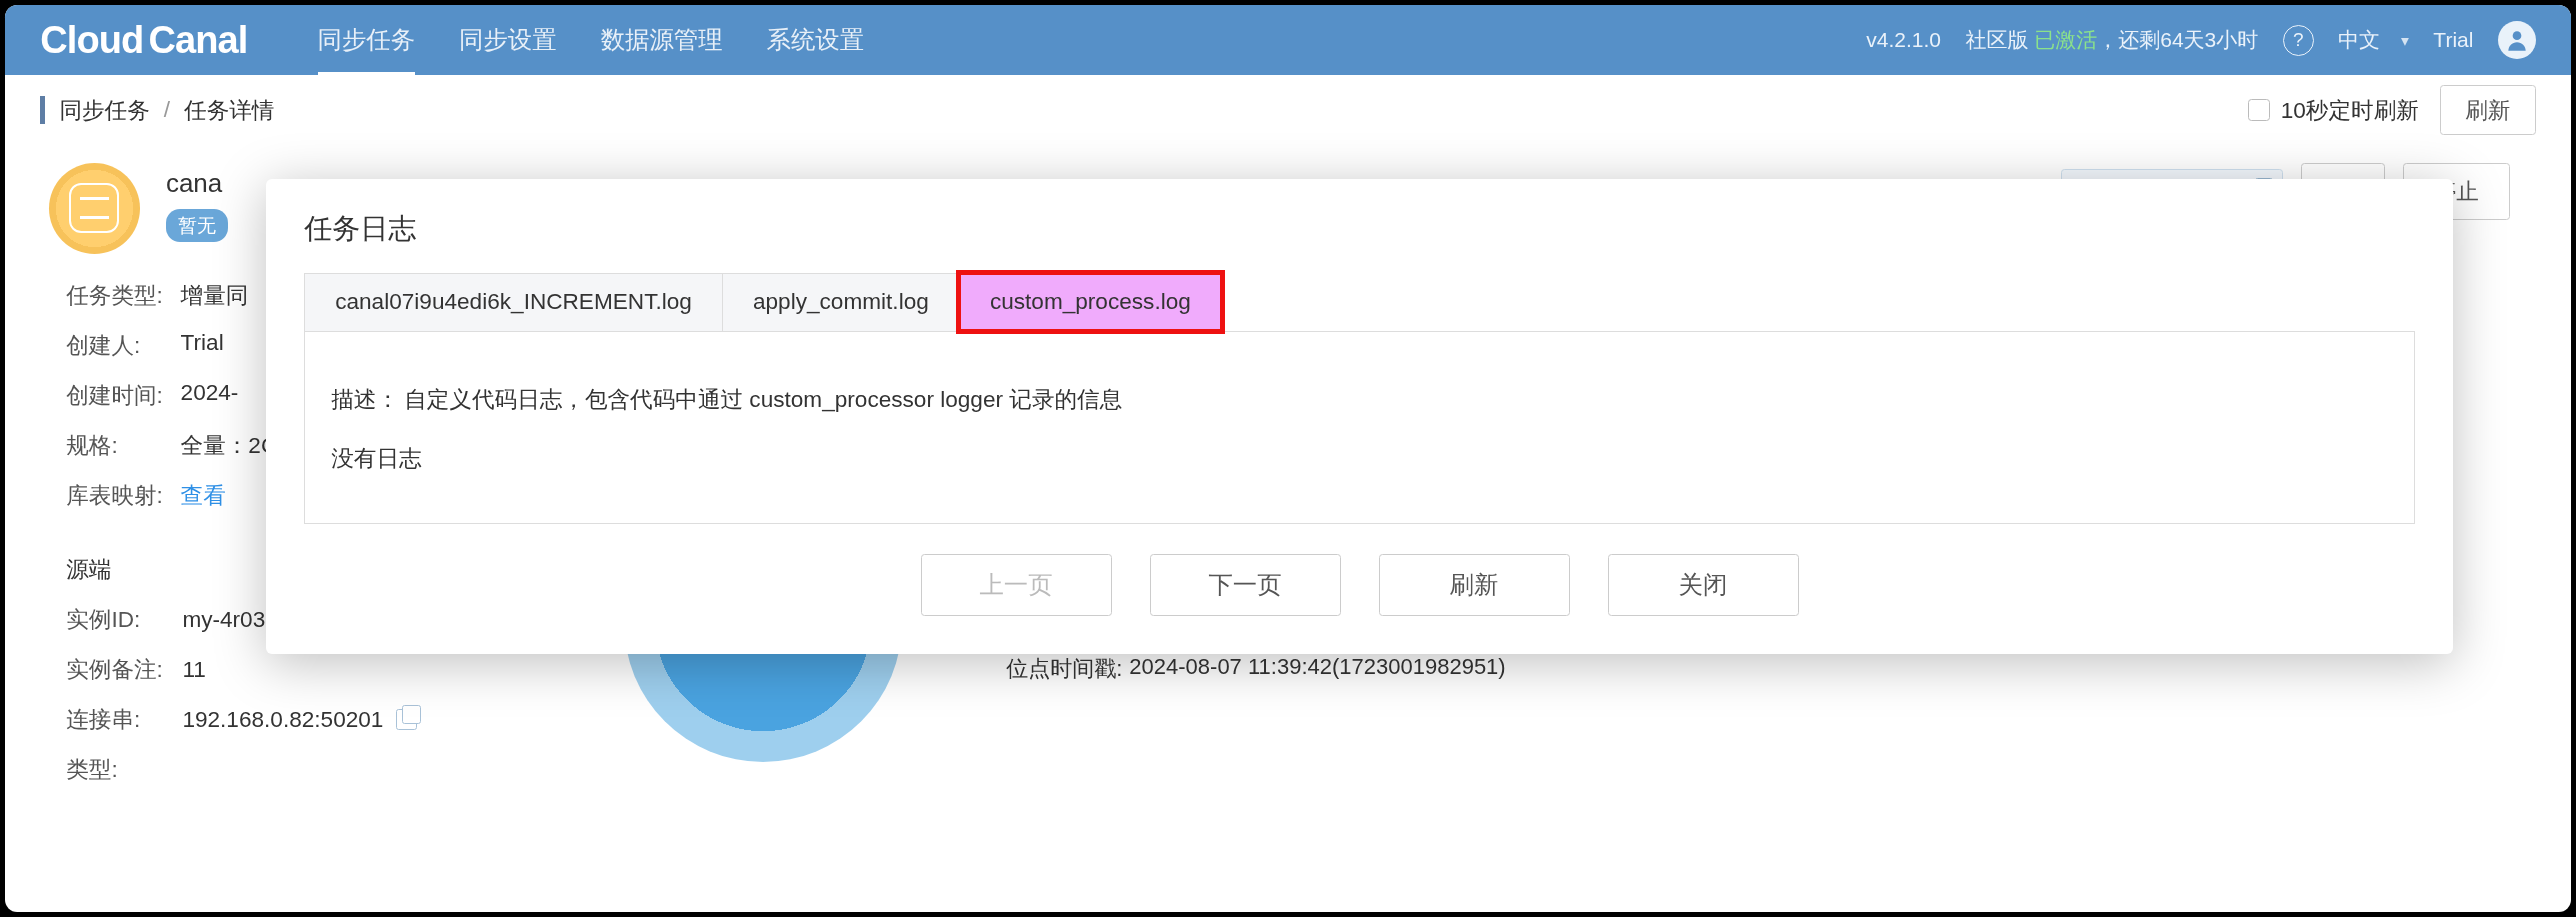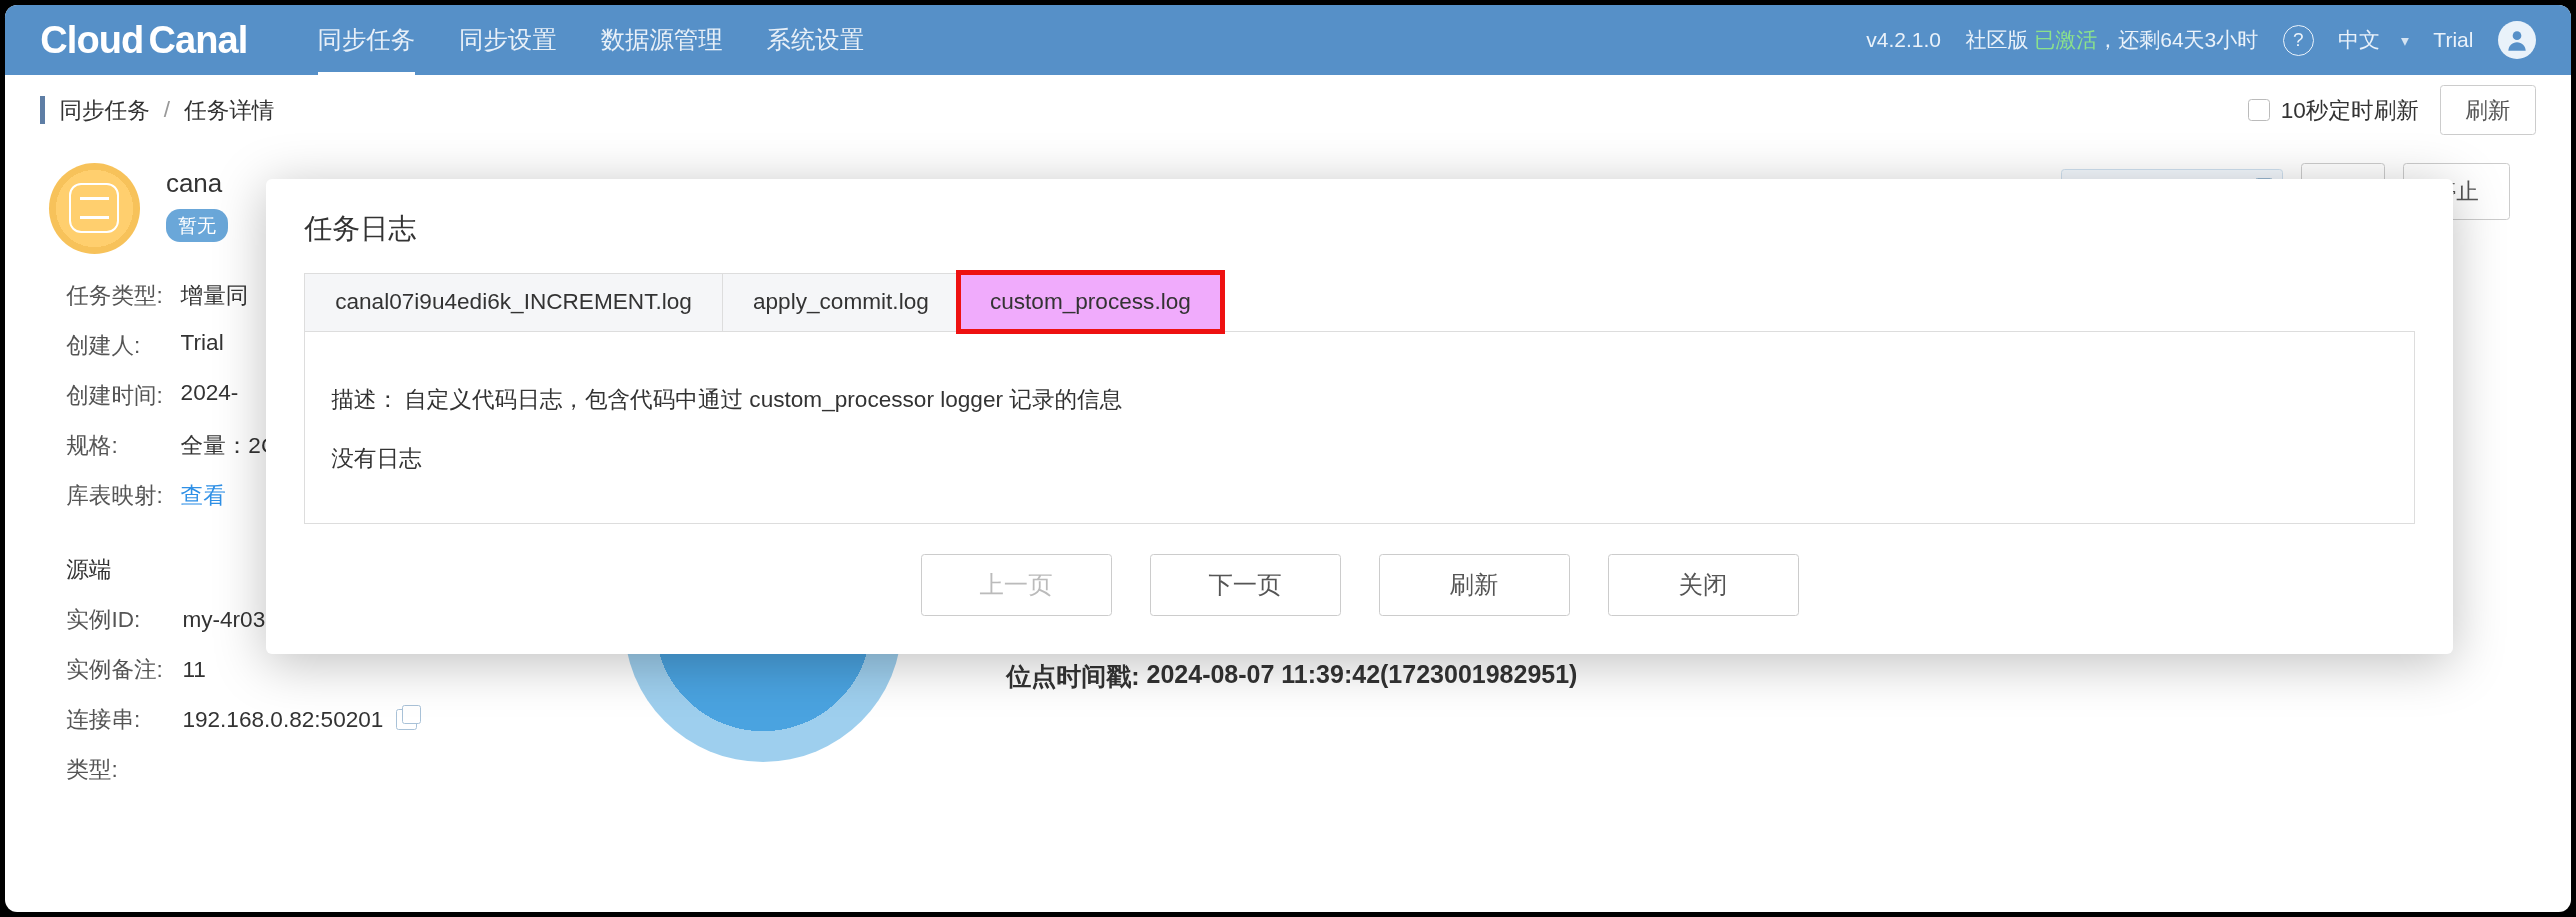--- a/index.html
+++ b/index.html
@@ -172,21 +172,21 @@
 
   .center-col { display: flex; align-items: flex-start; justify-content: center; flex: 0 0 313px; }
   .status-circle {
     width: 278px; height: 278px; border-radius: 50%;
     background: radial-gradient(circle at 50% 50%, #4aa3e0 0 55%, #9ecfee 55% 78%, rgba(158,207,238,0) 78%);
     display: flex; align-items: center; justify-content: center;
     color: #fff; font-size: 49px; letter-spacing: 5.2px;
     margin-top: -70px;
   }
 
-  .right-col { display: flex; flex-direction: column; gap: 22px; font-size: 25px; color: #333; font-weight: bold; }
+  .right-col { display: flex; flex-direction: column; gap: 22px; font-size: 22px; color: #333; }
   .right-col .kv { display: flex; gap: 7px; }
 
   
   .modal-wrap {
     position: absolute; inset: 0;
   }
   .modal {
     position: absolute;
     top: 174px; left: 261px; right: 118px;
     background: #fff;

